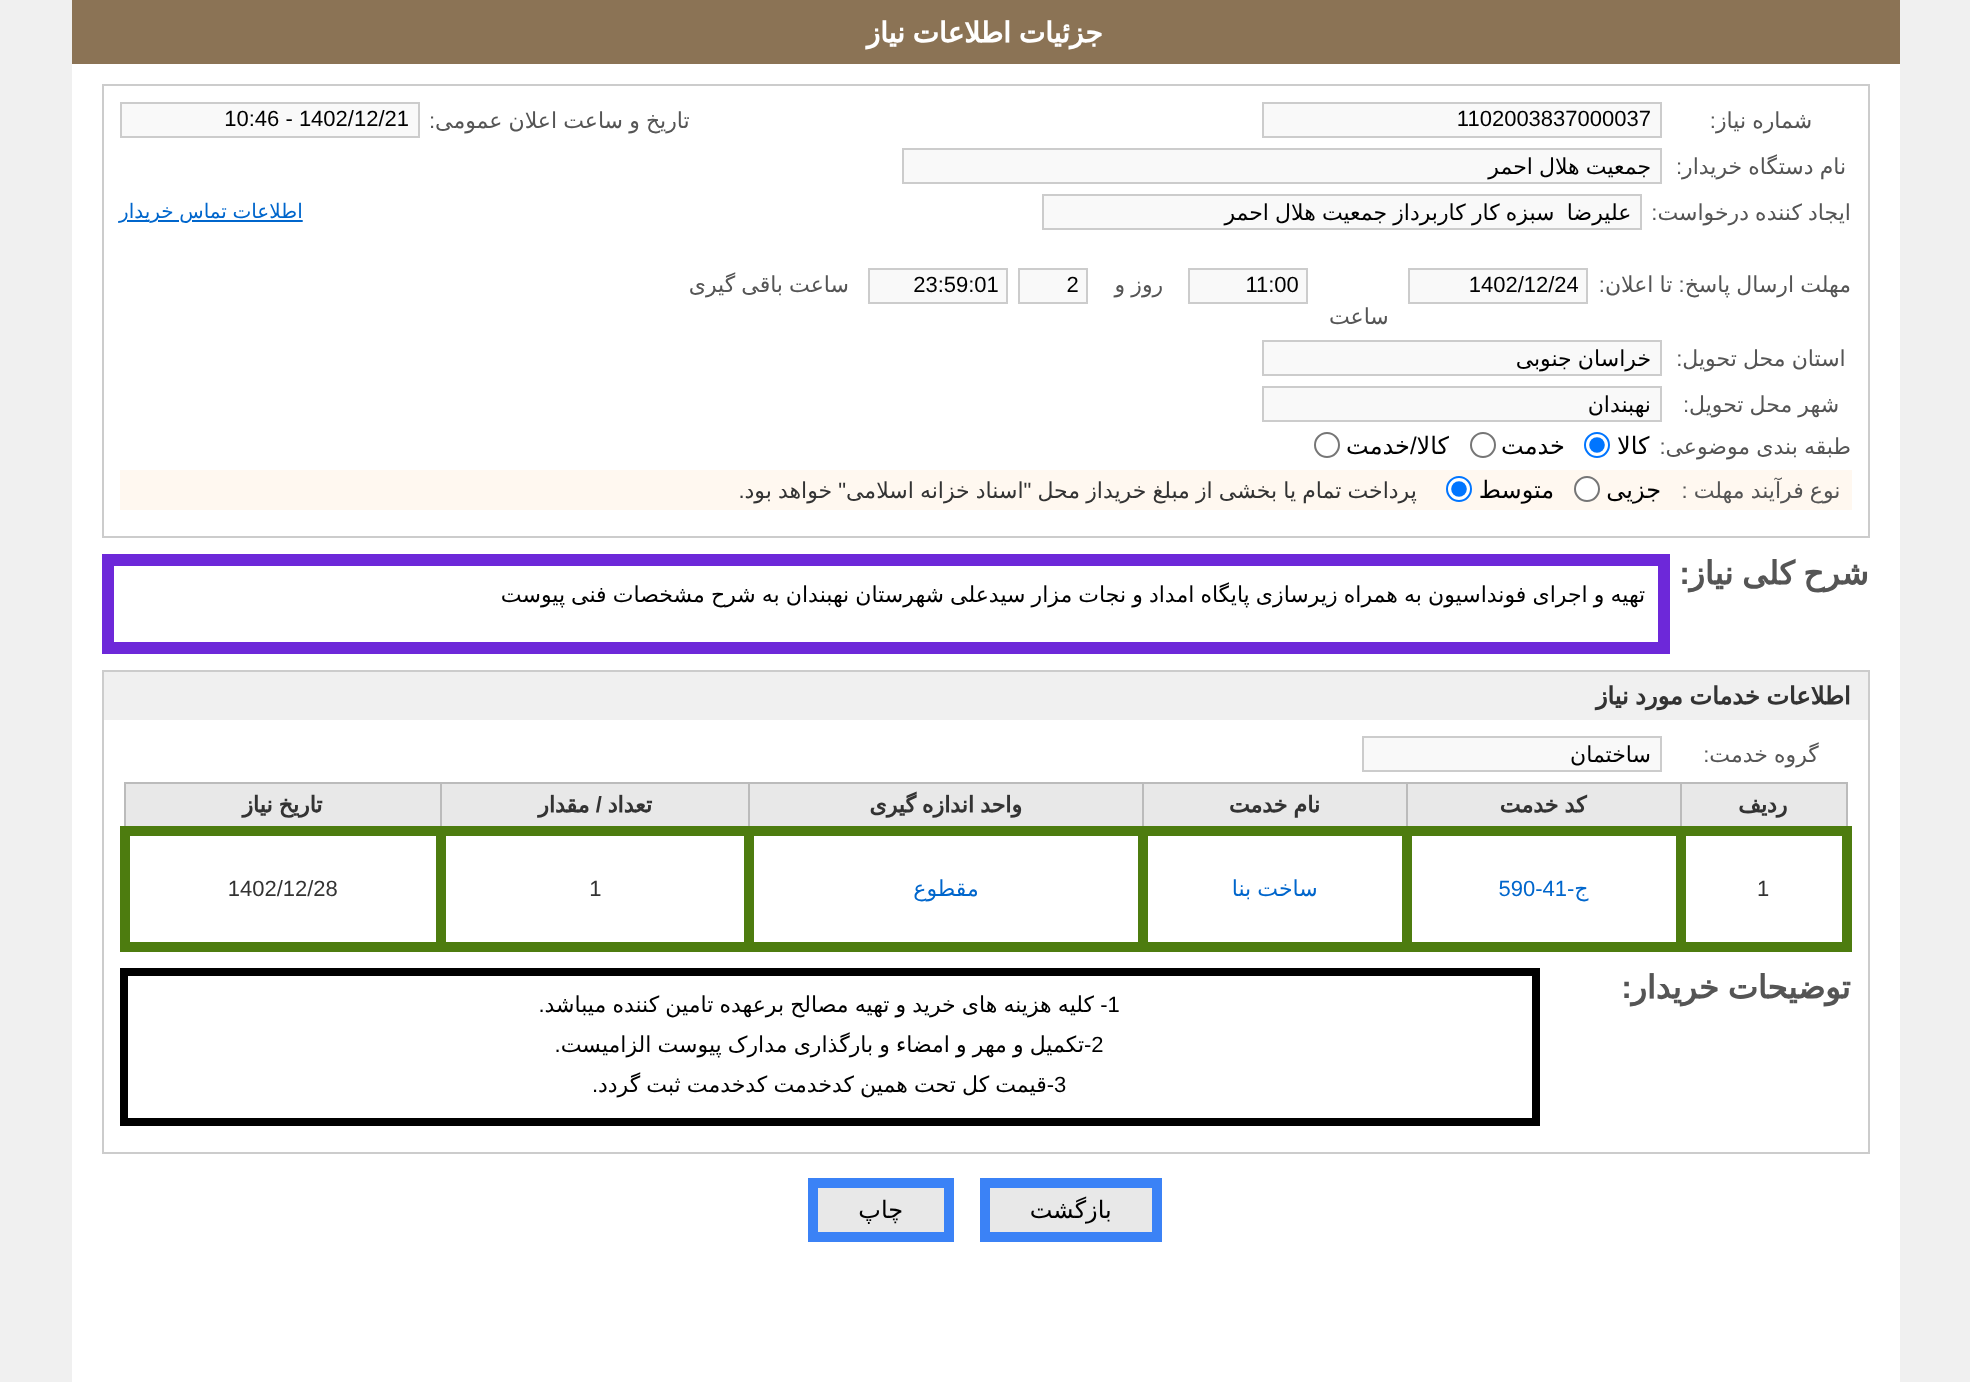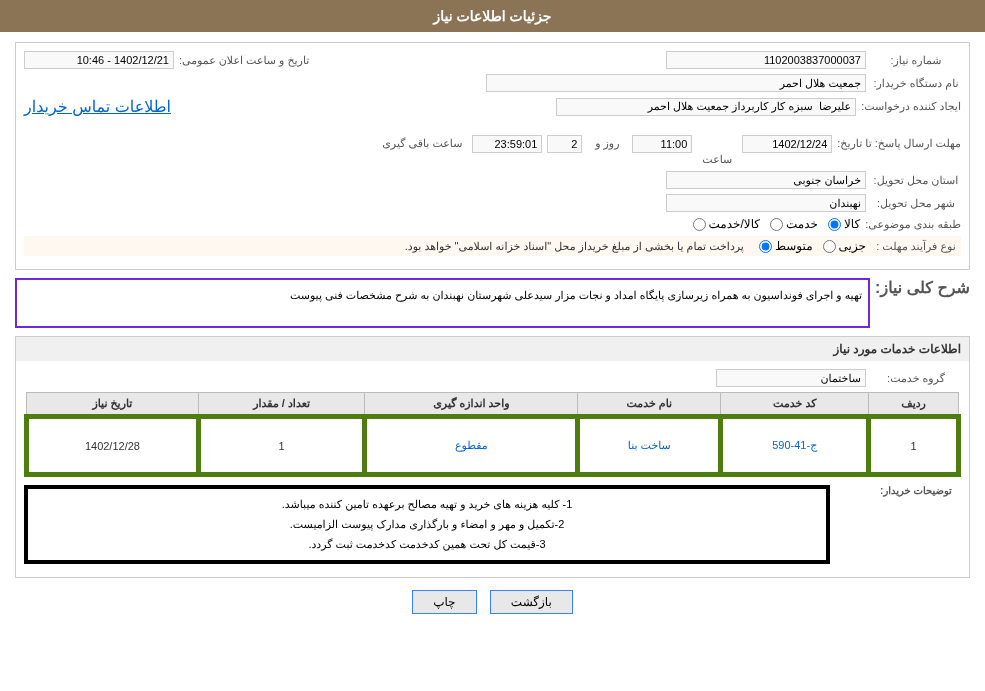--- a/index.html
+++ b/index.html
@@ -3,21 +3,21 @@
   <meta charset="utf-8">
   <style>
     * { box-sizing: border-box; margin: 0; padding: 0; }
     body {
       font-family: Tahoma, Arial, sans-serif;
       font-size: 12px;
       background: #f0f0f0;
       direction: rtl;
     }
     .page-container {
-      width: 985px;
+      width: 914px;
       min-height: 691px;
       background: #fff;
       margin: 0 auto;
     }
     .header-bar {
       background: #8b7355;
       color: #fff;
       text-align: center;
       padding: 8px 10px;
       font-size: 14px;
@@ -52,31 +52,31 @@
       font-family: Tahoma, Arial, sans-serif;
       direction: rtl;
     }
     .input-readonly {
       background: #f9f9f9;
     }
     .link-text {
       color: #0066cc;
       cursor: pointer;
       text-decoration: underline;
-      font-size: 16px;
+      font-size: 10px;
     }
     .radio-group {
       display: flex;
       align-items: center;
       gap: 10px;
       direction: rtl;
     }
     .radio-item {
       display: flex;
-      align-items: flex-end;
+      align-items: flex-start;
       gap: 3px;
     }
     .table-section {
       margin-top: 5px;
     }
     table.data-table {
       width: 100%;
       border-collapse: collapse;
       font-size: 11px;
     }
@@ -91,21 +91,21 @@
     table.data-table td {
       border: 5px solid #4d7c0f;
       padding: 20px 6px;
       text-align: center;
       color: #333;
     }
     table.data-table td.link {
       color: #0066cc;
     }
     .description-box {
-      border: 2px solid #6d28d9;
+      border: 6px solid #6d28d9;
       padding: 6px;
       background: #fff;
       font-size: 11px;
       line-height: 1.7;
       direction: rtl;
       text-align: right;
       min-height: 50px;
     }
     .buyer-notes {
       border: 4px solid #000000;
@@ -119,21 +119,21 @@
       text-align: center;
       margin-top: 12px;
       margin-bottom: 10px;
     }
     .btn {
       padding: 4px 20px;
       margin: 0 5px;
       font-size: 12px;
       font-family: Tahoma, Arial, sans-serif;
       cursor: pointer;
-      border: 1px solid #3b82f6;
+      border: 5px solid #3b82f6;
       text-align: center;
     }
     .btn-print {
       background: #e8e8e8;
     }
     .btn-back {
       background: #e8e8e8;
     }
     .divider-title {
       background: #f0f0f0;
@@ -181,21 +181,21 @@
       </div>
 
       <div class="form-row">
         <span class="label">ایجاد کننده درخواست:</span>
         <input class="input-box input-readonly" style="width: 300px;" readonly="" value="علیرضا  سبزه کار کاربرداز جمعیت هلال احمر">
         <span style="flex:1;"></span>
         <span class="link-text">اطلاعات تماس خریدار</span>
       </div>
 
       <div class="form-row">
-        <span class="label">مهلت ارسال پاسخ: تا تاریخ:</span>
+        <span class="label">مهلت ارسال پاسخ: تا اعلان:</span>
         <input class="input-box input-readonly" style="width: 90px;" readonly="" value="1402/12/24">
         <span class="label" style="min-width:40px;margin-top:32px;">ساعت</span>
         <input class="input-box input-readonly" style="width: 60px;" readonly="" value="11:00">
         <span class="label" style="min-width:40px;">روز و</span>
         <input class="input-box input-readonly" style="width: 35px;" readonly="" value="2">
         <input class="input-box input-readonly" style="width: 70px;" readonly="" value="23:59:01">
         <span class="label">ساعت باقی گیری</span>
       </div>
 
       <div class="form-row">
@@ -277,21 +277,21 @@
               <td class="link">ساخت بنا</td>
               <td class="link">مقطوع</td>
               <td>1</td>
               <td>1402/12/28</td>
             </tr>
           </tbody>
         </table>
       </div>
 
       <div class="form-row" style="align-items:flex-start; margin-top:8px;">
-        <span class="label" style="font-weight:bold; font-size:10px; min-width:90px;margin-left:36px;">توضیحات خریدار:</span>
+        <span class="label" style="font-weight:bold; font-size:16px; min-width:90px;margin-left:36px;">توضیحات خریدار:</span>
         <div class="buyer-notes" style="flex:1;">
           <div>1- کلیه هزینه های خرید و تهیه مصالح برعهده تامین کننده میباشد.</div>
           <div>2-تکمیل و مهر و امضاء و بارگذاری مدارک پیوست الزامیست.</div>
           <div>3-قیمت کل تحت همین کدخدمت کدخدمت ثبت گردد.</div>
         </div>
       </div>
 
     </div>
 
     <div class="footer-buttons">

